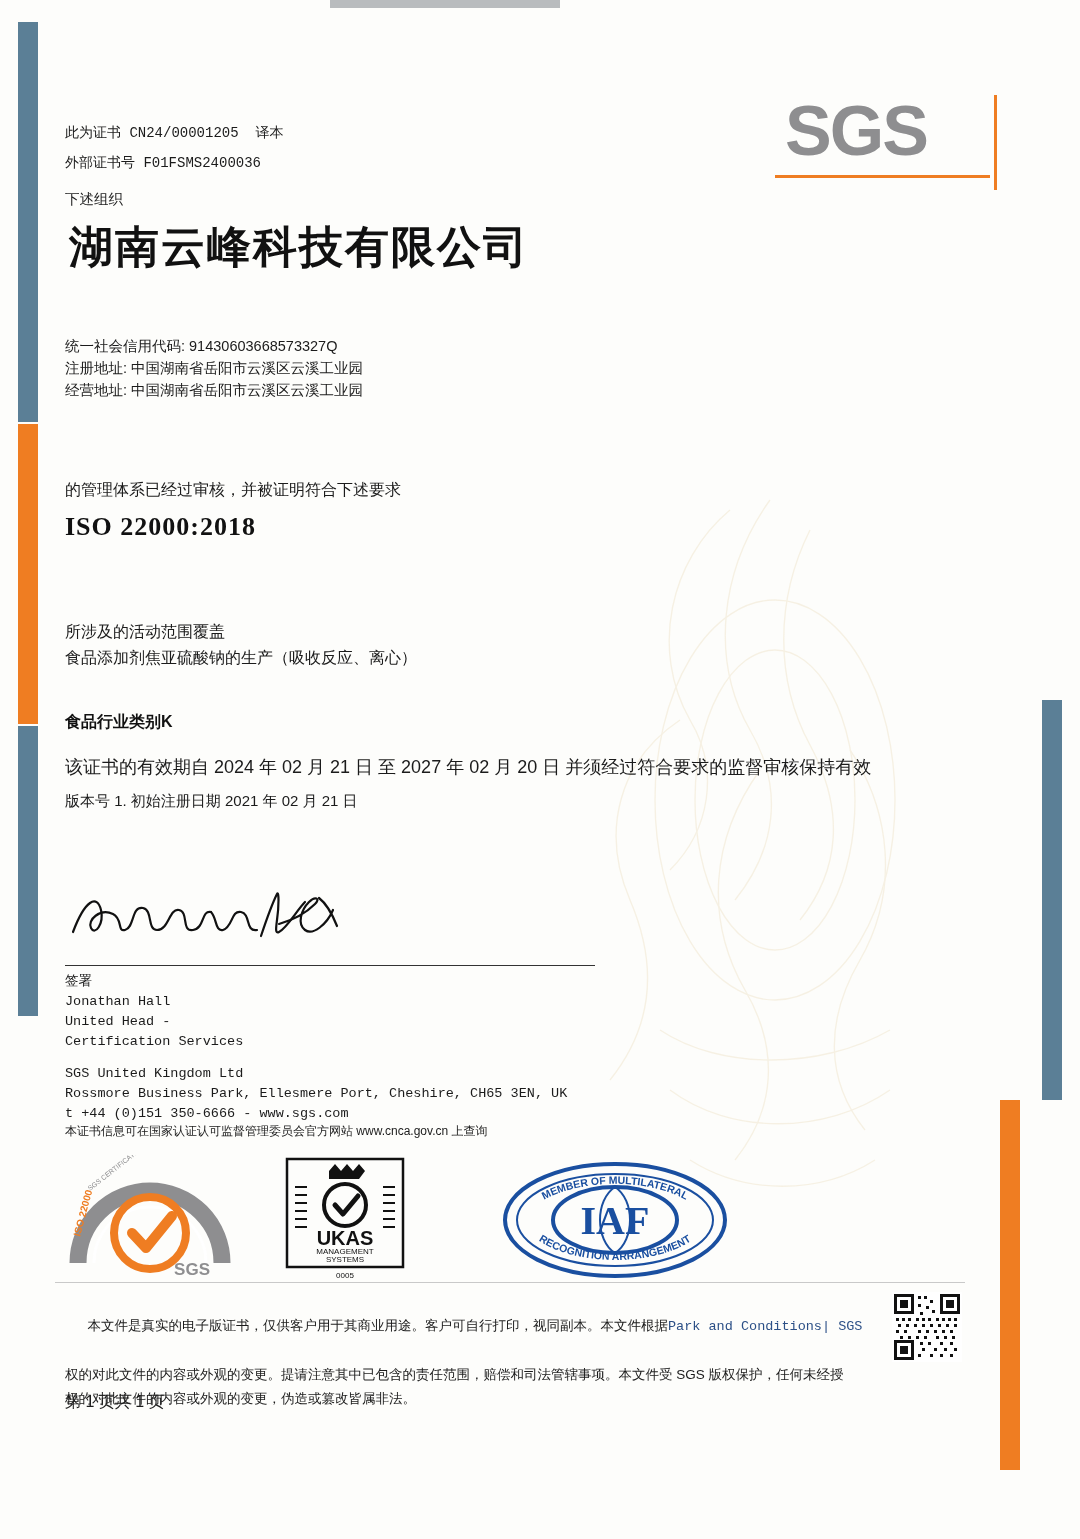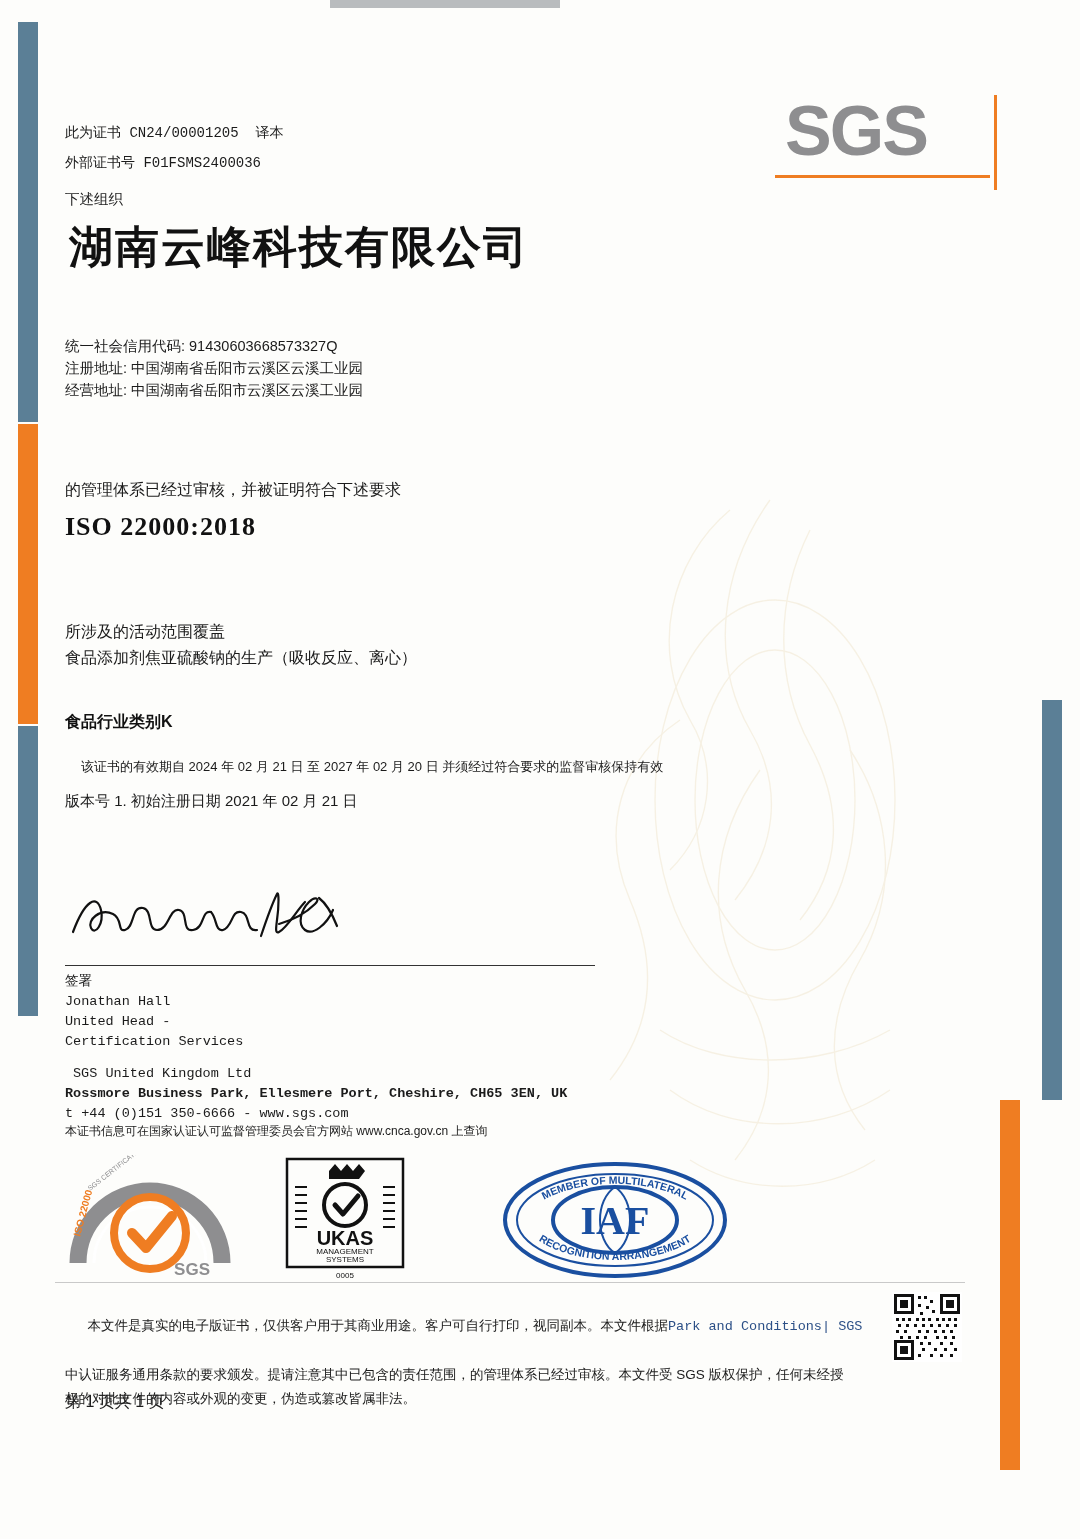--- a/index.html
+++ b/index.html
@@ -240,42 +240,42 @@
     <div style="position:absolute; top:619px; left:0;">
       <div class="body-cn">所涉及的活动范围覆盖</div>
       <div class="body-cn">食品添加剂焦亚硫酸钠的生产（吸收反应、离心）</div>
     </div>
 
     <div style="position:absolute; top:712px; left:0;">
       <div class="bold-cn">食品行业类别K</div>
     </div>
 
     <div style="position:absolute; top:750px; left:0;">
-      <div class="body-cn" style="font-size:13px; line-height:34px;margin-left:16px;">该证书的有效期自 2024 年 02 月 21 日 至 2027 年 02 月 20 日 并须经过符合要求的监督审核保持有效</div>
+      <div class="body-cn" style="font-size:18px; line-height:34px;">该证书的有效期自 2024 年 02 月 21 日 至 2027 年 02 月 20 日 并须经过符合要求的监督审核保持有效</div>
       <div class="body-cn" style="font-size:15px; line-height:34px;">版本号 1. 初始注册日期 2021 年 02 月 21 日</div>
     </div>
   </div>
 
   <div class="sig-wrap">
     <svg width="300" height="75" viewBox="0 0 300 75">
       <g fill="none" stroke="#111" stroke-width="2.2" stroke-linecap="round">
         <path d="M8 52 C20 20, 32 14, 36 30 C39 44, 30 56, 26 48 C22 40, 35 28, 48 34 C58 39, 52 52, 60 50 C70 47, 66 26, 78 28 C88 30, 82 50, 92 50 C104 50, 104 28, 114 30 C124 32, 116 52, 128 50 C140 48, 136 30, 146 32"></path>
         <path d="M146 32 C152 38, 150 52, 158 50 C168 47, 166 30, 176 32 C186 34, 180 52, 192 50"></path>
         <path d="M196 56 C202 38, 208 22, 212 14 C214 10, 214 26, 212 40 C211 48, 210 54, 214 52 C222 48, 232 30, 240 22"></path>
         <path d="M214 44 C228 40, 240 34, 250 24 C256 18, 250 16, 244 22 C236 30, 232 44, 240 50 C248 56, 262 44, 268 30"></path>
         <path d="M254 18 C262 24, 268 36, 272 46"></path>
       </g>
     </svg>
     <div class="sig-rule"></div>
     <div class="mono" style="margin-top:6px;">签署</div>
     <div class="mono">Jonathan Hall</div>
     <div class="mono">United Head -</div>
     <div class="mono">Certification Services</div>
-    <div class="mono" style="margin-top:12px;margin-left:8px;">SGS United Kingdom Ltd</div>
-    <div class="mono" style="white-space:nowrap;font-weight:bold;">Rossmore Business Park, Ellesmere Port, Cheshire, CH65 3EN, UK</div>
+    <div class="mono" style="margin-top:12px;">SGS United Kingdom Ltd</div>
+    <div class="mono" style="white-space:nowrap;">Rossmore Business Park, Ellesmere Port, Cheshire, CH65 3EN, UK</div>
     <div class="mono">t +44 (0)151 350-6666 - www.sgs.com</div>
   </div>
 
   <div style="position:absolute; left:65px; top:1118px;">
     <div class="body-cn" style="font-size:12px;">本证书信息可在国家认证认可监督管理委员会官方网站 www.cnca.gov.cn 上查询</div>
   </div>
 
   <div class="marks">
 
     <svg width="180" height="130" viewBox="0 0 180 130" style="position:absolute;left:0;top:0;">
@@ -331,21 +331,21 @@
       </text>
     </svg>
   </div>
 
   <div class="top-rule"></div>
 
   <div class="footer">
     <div class="footer-line">
       <span>本文件是真实的电子版证书，仅供客户用于其商业用途。客户可自行打印，视同副本。本文件根据</span><span class="footer-terms">Park and Conditions</span><span class="footer-terms">| SGS</span>
     </div>
-    <div class="footer-line">中认证服务通用条款的要求颁发。提请注意其中已包含的责任范围，的管理体系已经过审核。本文件受 SGS 版权保护，任何未经授</div>
+    <div class="footer-line">权的对此文件的内容或外观的变更。提请注意其中已包含的责任范围，赔偿和司法管辖事项。本文件受 SGS 版权保护，任何未经授</div>
     <div class="footer-line">权的对此文件的内容或外观的变更，伪造或篡改皆属非法。</div>
   </div>
 
   <svg class="qr" viewBox="0 0 70 70">
     <rect x="0" y="0" width="70" height="70" fill="#ffffff"></rect>
     <g fill="#111">
       <rect x="2" y="2" width="20" height="20"></rect>
         <rect x="5" y="5" width="14" height="14" fill="#fff"></rect>
         <rect x="8" y="8" width="8" height="8"></rect>
       <rect x="48" y="2" width="20" height="20"></rect>

